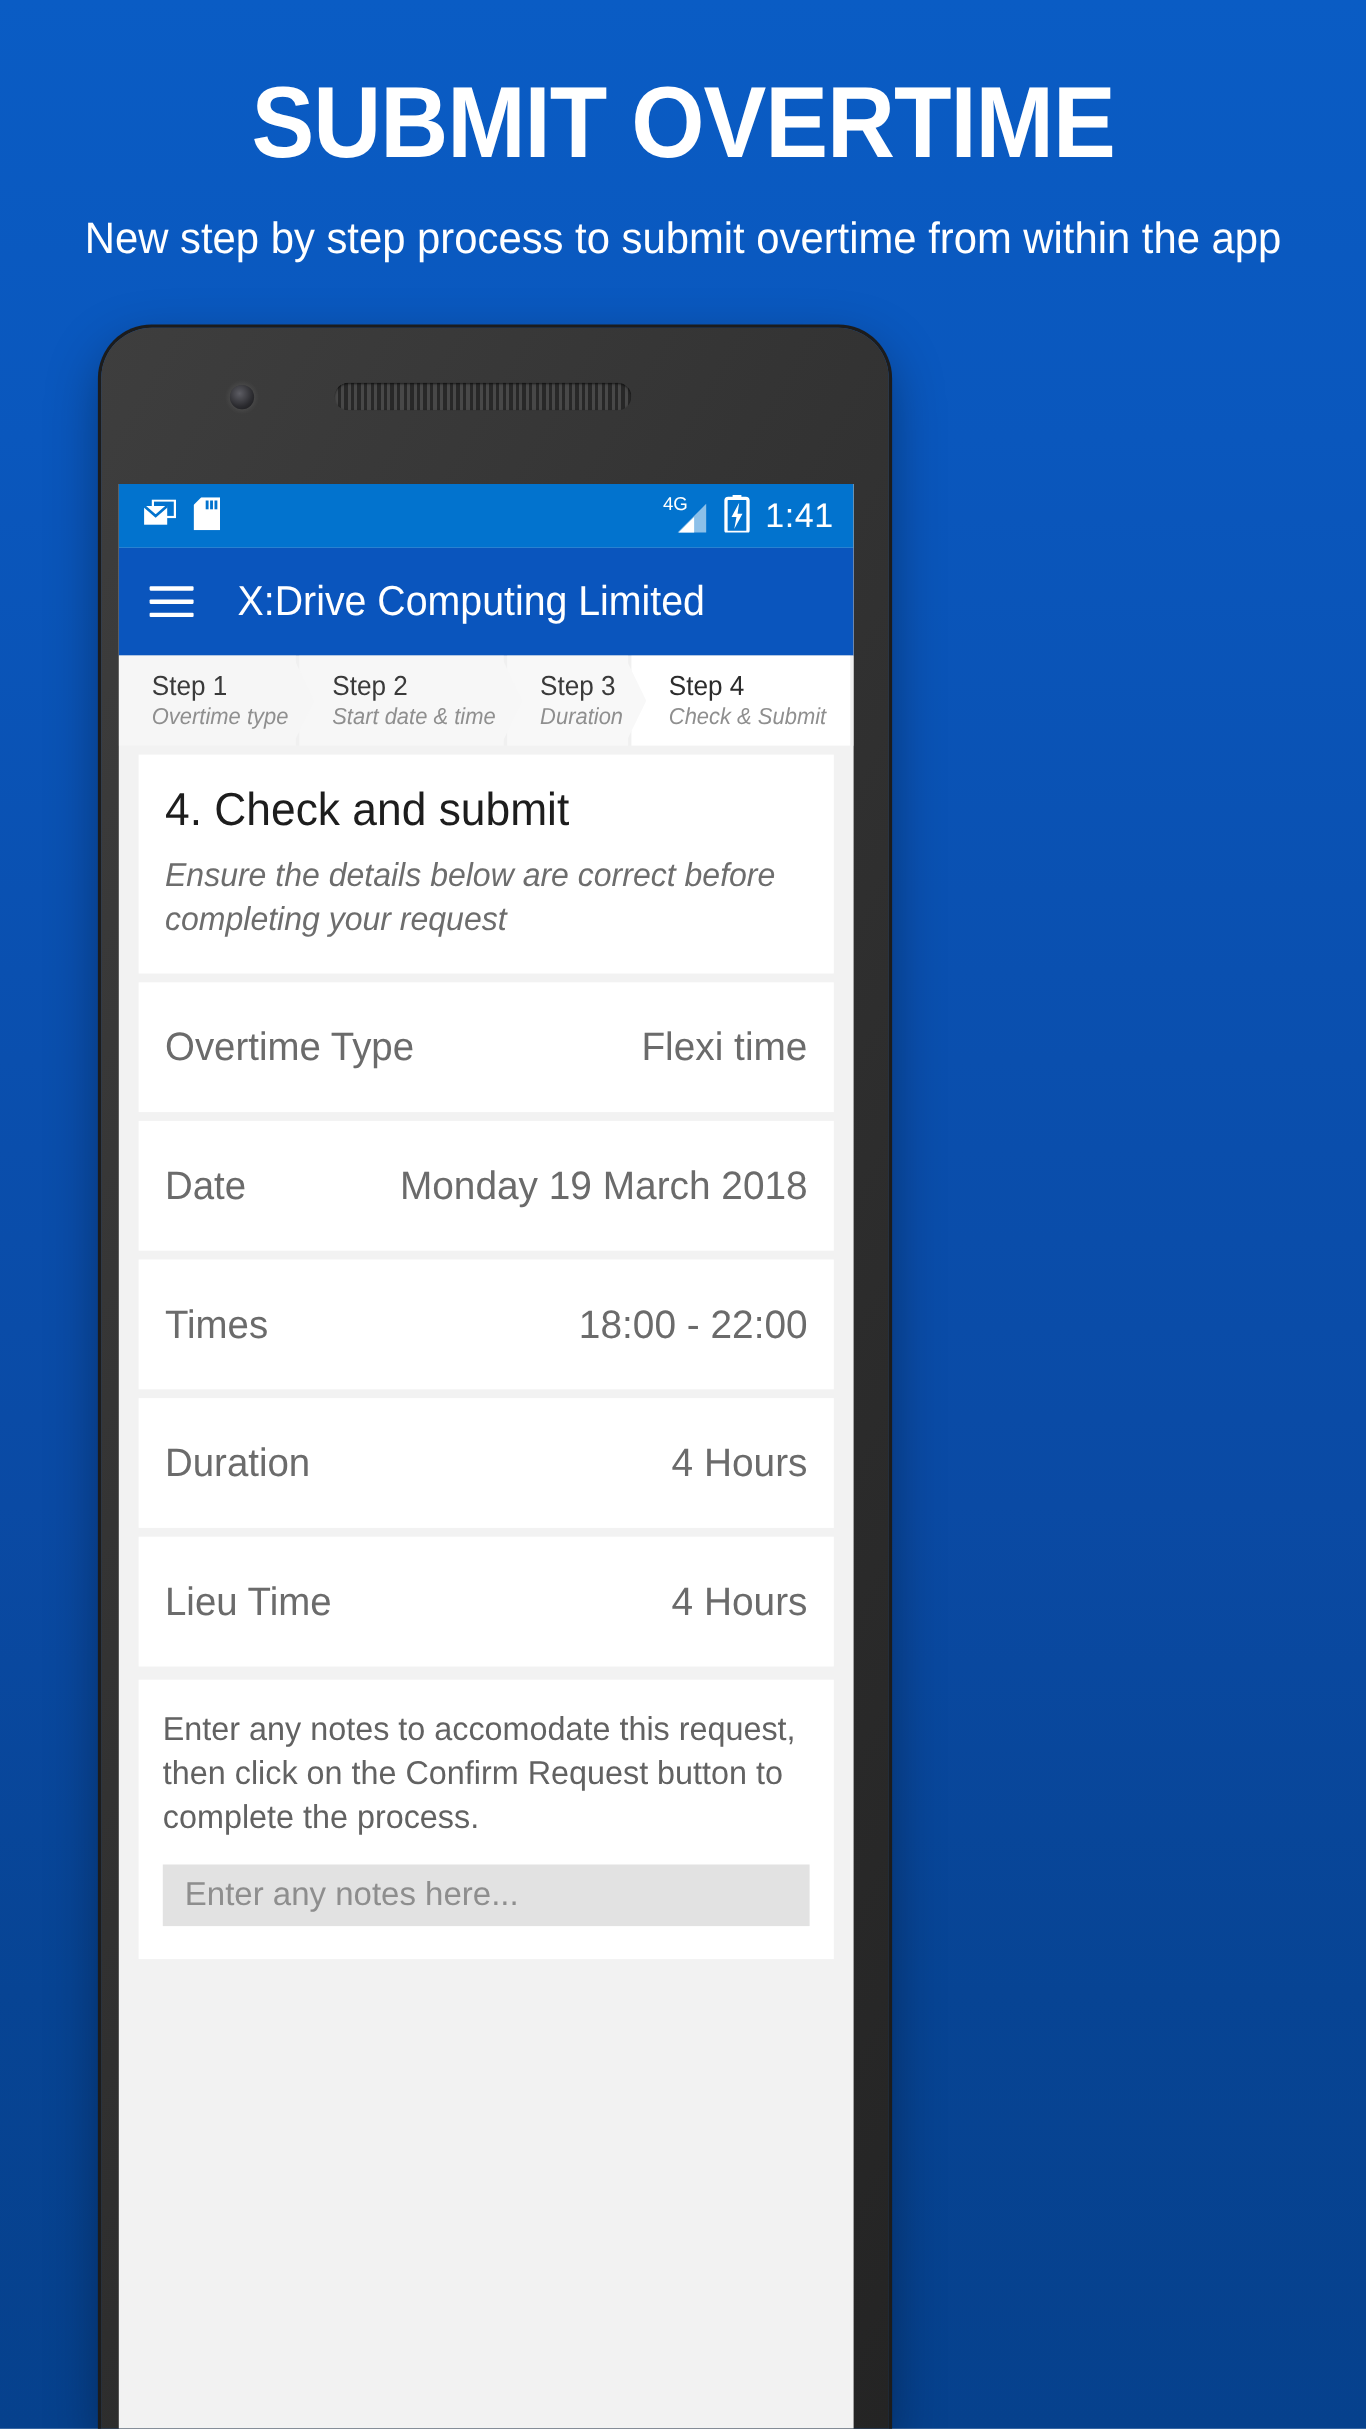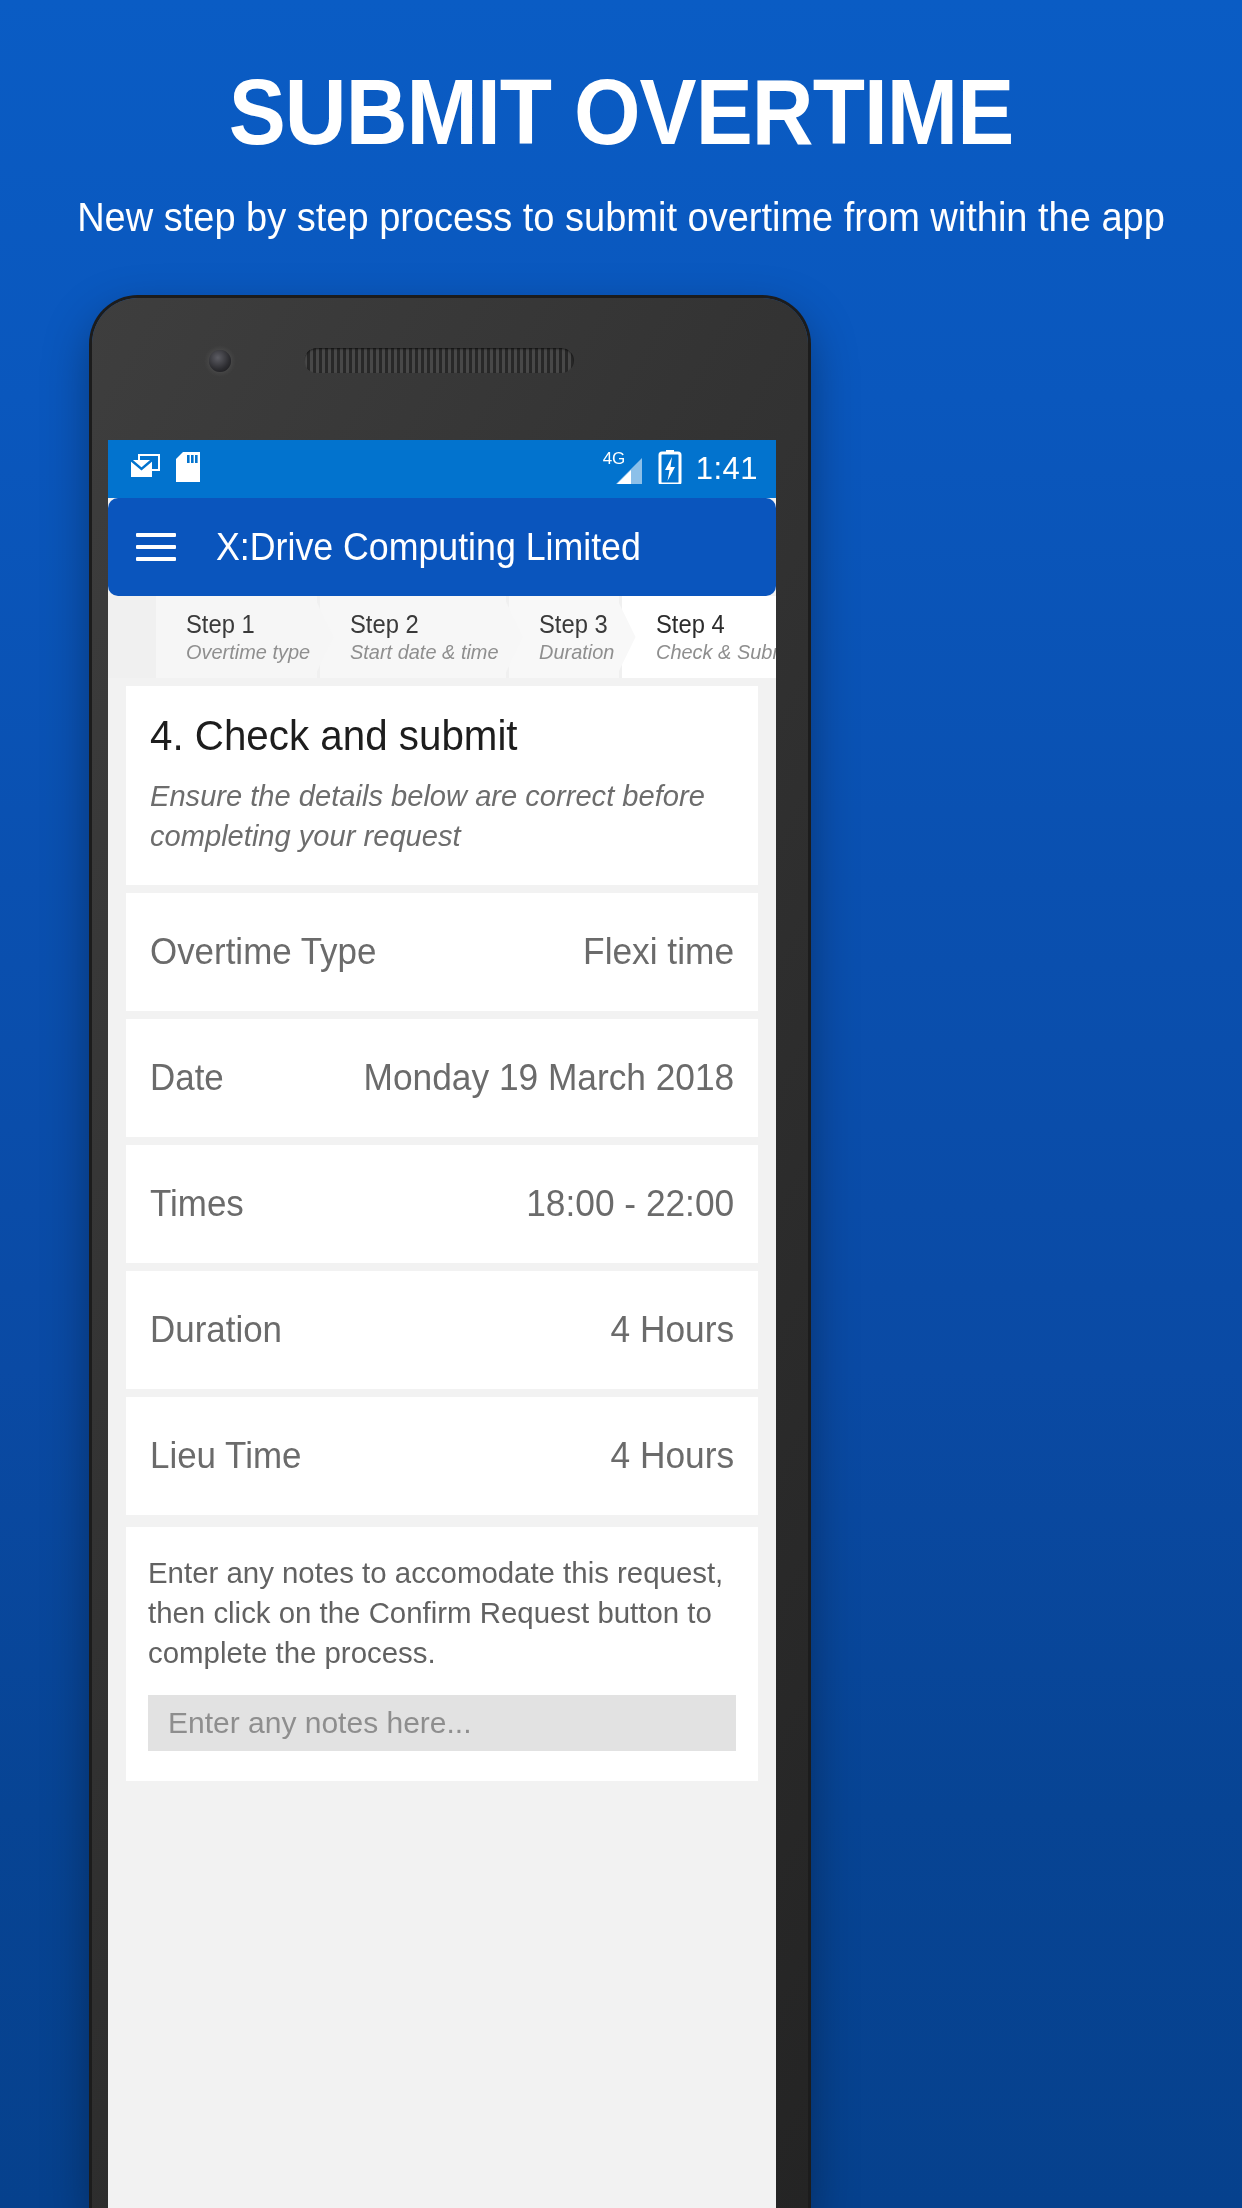--- a/index.html
+++ b/index.html
@@ -82,21 +82,20 @@
   .sb-left { display:flex; align-items:center; gap:16px; }
   .sb-right { margin-left:auto; display:flex; align-items:center; gap:14px; }
   .sb-time { font-size:31px; font-weight:400; letter-spacing:0.5px; }
 
   
   .appbar {
     height:98px; background:#0a55bd;
     display:flex; align-items:center;
     padding-left:28px;
     color:#ffffff;
-    border-radius:10px;
   }
   .hamburger { width:40px; display:flex; flex-direction:column; gap:8px; cursor:pointer; }
   .hamburger span { display:block; height:4px; background:#fff; border-radius:1px; }
   .appbar-title {
     margin-left:40px;
     font-size:38px; font-weight:400;
     transform:scaleX(0.94); transform-origin:left center;
     white-space:nowrap;
   }
 
@@ -118,21 +117,21 @@
     position:relative; overflow:hidden;
   }
   .step {
     position:relative;
     display:flex; flex-direction:column; justify-content:center;
     padding-left:30px;
     background:#f7f7f7;
     margin-right:3px;
     flex:0 0 auto;
   }
-  .step:nth-child(1){ flex:0 0 146px; background:#f6f6f6;margin-left:48px; }
+  .step:nth-child(1){ flex:0 0 146px; background:#f6f6f6; }
   .step:nth-child(2){ flex:0 0 145px; background:#f7f7f7; }
   .step:nth-child(3){ flex:0 0 105px; background:#f8f8f8; }
   .step.active {
     flex:1 1 auto;
     background:#ffffff;
     padding-left:34px;
   }
   .step::after{
     content:"";
     position:absolute; right:-17px; top:0; bottom:0; width:20px;

